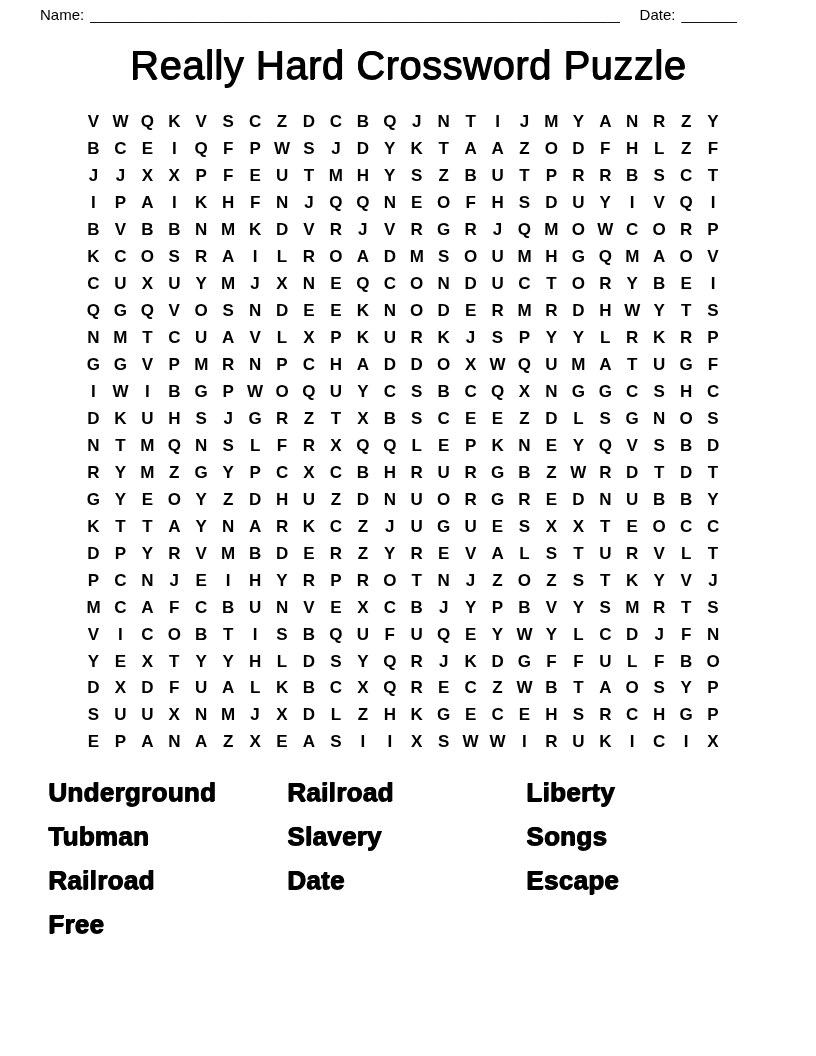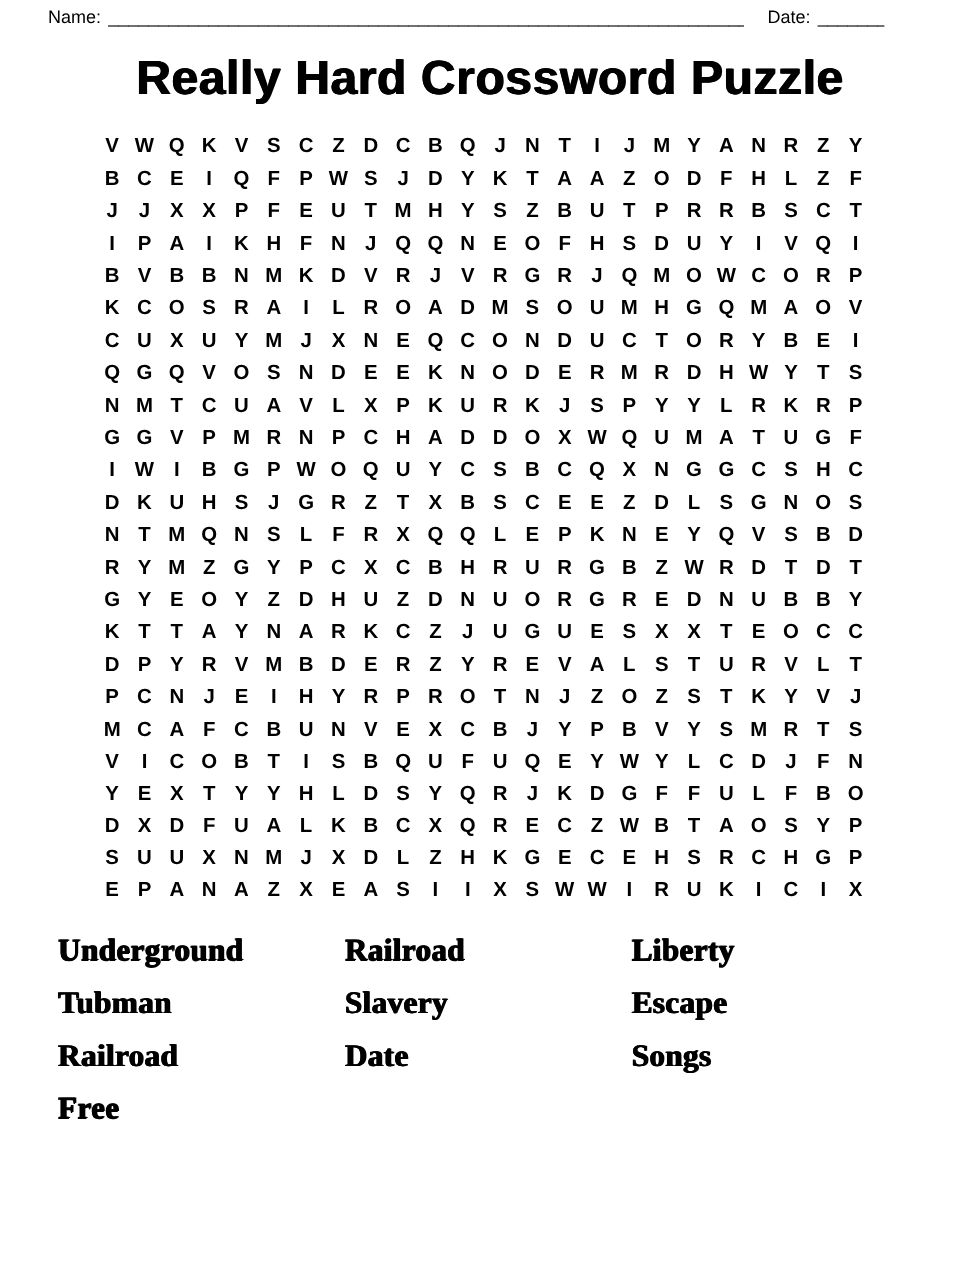--- a/index.html
+++ b/index.html
@@ -17,39 +17,39 @@
   .hline {
     white-space:nowrap; overflow:hidden;
     letter-spacing:0; line-height:19px;
   }
   .name-line { flex:1 1 auto; margin:0 20px 0 6px; }
   .date-line { width:70px; margin-left:6px; }
   .page-title {
     margin:21px 0 0 0;
     text-align:center;
     font-size:40px; line-height:40px;
-    font-weight:bold;
+    font-weight:normal;
     letter-spacing:0.5px;
     text-shadow: 1px 0 0 currentColor, 0 0.5px 0 currentColor;
   }
   .letter-grid {
     margin:24px 0 0 80px;
     display:grid;
     grid-template-columns:repeat(24, 26.95px);
     grid-auto-rows:26.96px;
   }
   .cell {
     display:flex; align-items:center; justify-content:center;
     font-size:17px; font-weight:bold;
   }
   .word-list {
     display:flex;
     margin:14px 0 0 48px;
   }
-  .word-col { width:239px;font-family:Liberation Serif, serif; }
+  .word-col { width:239px; }
   .word-col:last-child { width:auto; }
   .word {
     font-size:26px; line-height:44px;
     font-weight:bold;
     text-shadow: 1px 0 0 currentColor, 0 0.5px 0 currentColor;
     letter-spacing:0.3px;
   }
 </style>
 </head>
 <body>
@@ -649,16 +649,16 @@
       <div class="word">Railroad</div>
       <div class="word">Free</div>
     </div>
     <div class="word-col">
       <div class="word">Railroad</div>
       <div class="word">Slavery</div>
       <div class="word">Date</div>
     </div>
     <div class="word-col">
       <div class="word">Liberty</div>
+      <div class="word">Songs</div>
       <div class="word">Escape</div>
-      <div class="word">Songs</div>
     </div>
   </div>
 
 </body></html>

